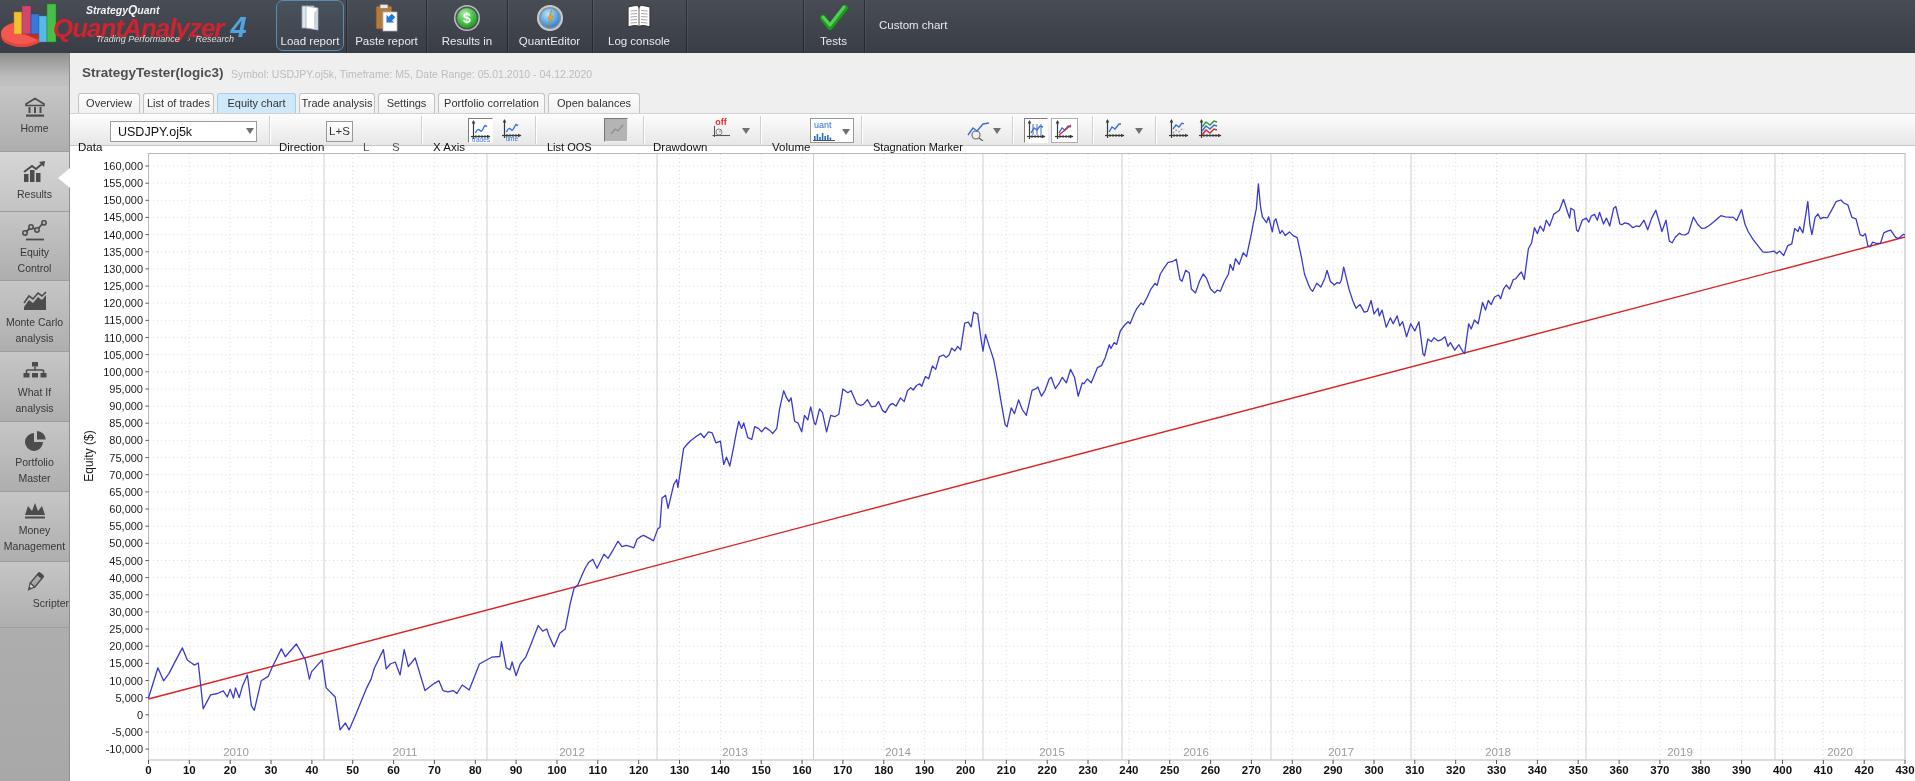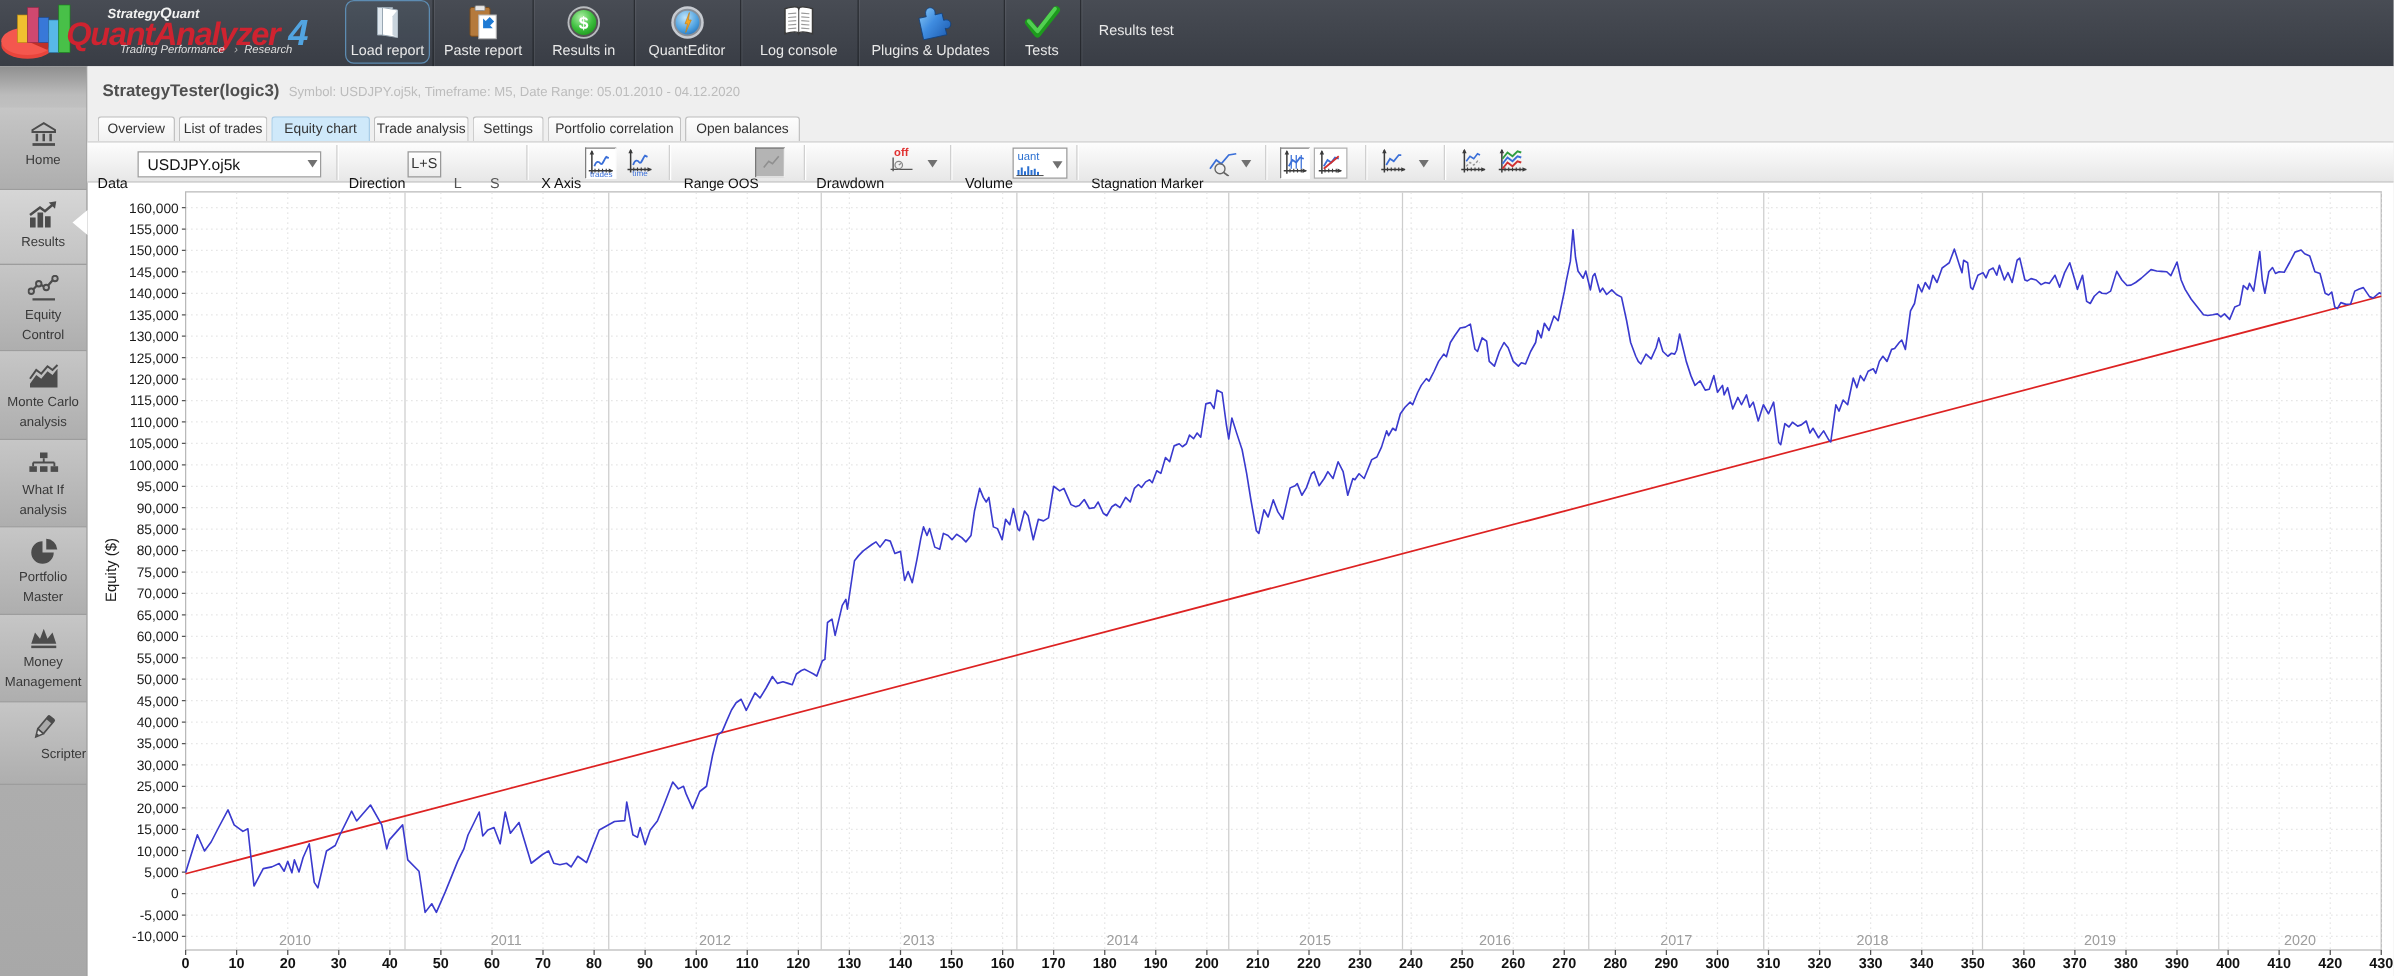--- a/index.html
+++ b/index.html
@@ -386,43 +386,30 @@
 <line x1="19" y1="7.5" x2="25.5" y2="8"></line>
             <line x1="19" y1="10.5" x2="25.5" y2="11"></line>
             <line x1="19" y1="13.5" x2="25.5" y2="14"></line>
             <line x1="19" y1="16.5" x2="25.5" y2="17"></line>
             <line x1="19" y1="19.5" x2="25.5" y2="20"></line>
 </g>
         </svg></span>
       <span class="lab">Log console</span>
     </div>
 <div class="tsep" style="left:686px"></div>
-<div class="tbtn" style="left:687px;width:115px;">
-      <span class="ico"><svg width="34" height="30" viewBox="0 0 34 30">
-<defs>
-            <linearGradient id="pz" x1="0" y1="0" x2="1" y2="1">
-<stop offset="0" stop-color="#8ecdf8"></stop>
-              <stop offset="0.45" stop-color="#3f8ce0"></stop>
-              <stop offset="1" stop-color="#1b58ac"></stop>
-            </linearGradient>
-          </defs>
-<path d="M8 11 L14.2 10.3 C12.8 4.5 16.5 2.8 18.5 3.2 C21 3.7 22.6 6 21.6 9.5 L27.5 8.8 L28.3 14.8 C33 13.8 34 17 33.8 18.6 C33.6 20.6 31.8 22.6 28.9 21.6 L29.7 27 L10 29.2 Z" fill="url(#pz)" stroke="#12427e" stroke-width="0.7" transform="rotate(-6 18 16) scale(0.96)"></path>
-</svg></span>
-      <span class="lab">Plugins &amp; Updates</span>
-    </div>
 <div class="tsep" style="left:803px"></div>
 <div class="tbtn" style="left:804px;width:59px;">
       <span class="ico"><svg width="32" height="30" viewBox="0 0 32 30">
 <path d="M5 15 L12 24 L27 5" fill="none" stroke="#1d9b1d" stroke-width="6" stroke-linecap="round" stroke-linejoin="round"></path>
 <path d="M5 14 L12 22 L26 4" fill="none" stroke="#52d052" stroke-width="3" stroke-linecap="round" stroke-linejoin="round"></path>
 </svg></span>
       <span class="lab">Tests</span>
     </div>
 <div class="tsep" style="left:864px"></div>
-<div style="position:absolute;left:879px;top:19px;font-size:11.5px;color:#e9e9e9;">Results test</div>
+<div style="position:absolute;left:879px;top:19px;font-size:11.5px;color:#e9e9e9;">Custom chart</div>
 </div>
 <div id="sidebar">
 <div style="position:absolute;left:0;top:0;width:69px;height:33px;background:linear-gradient(#8f8f8f,#bcbcbc 70%,#c0c0c0);"></div>
 <div class="sbi" style="top:33px;height:66px;padding-top:11px;">
       <svg class="sic" width="24" height="21" viewBox="0 0 24 21">
 <path d="M3 7 L12 1.5 L21 7 L21 8.5 L3 8.5 Z" fill="none" stroke="#4c4c4c" stroke-width="1.6"></path>
 <line x1="6.5" y1="10" x2="6.5" y2="16" stroke="#4c4c4c" stroke-width="2"></line>
 <line x1="12" y1="10" x2="12" y2="16" stroke="#4c4c4c" stroke-width="2"></line>
 <line x1="17.5" y1="10" x2="17.5" y2="16" stroke="#4c4c4c" stroke-width="2"></line>
 <rect x="3" y="17.5" width="18" height="2.2" fill="#4c4c4c"></rect>
@@ -536,21 +523,21 @@
           <line x1="6" y1="15" x2="6" y2="18" stroke="#3a3a3a" stroke-width="0.9"></line>
           <line x1="9" y1="15" x2="9" y2="18" stroke="#3a3a3a" stroke-width="0.9"></line>
           <line x1="12" y1="15" x2="12" y2="18" stroke="#3a3a3a" stroke-width="0.9"></line>
           <line x1="15" y1="15" x2="15" y2="18" stroke="#3a3a3a" stroke-width="0.9"></line>
           <path d="M3.5 0 L1.7 3.5 L5.3 3.5 Z" fill="#3a3a3a"></path>
           <path d="M20.5 16.5 L17 14.7 L17 18.3 Z" fill="#3a3a3a"></path>
           <path d="M5.5 13 C7 8.5 9 9 10.5 11 C12 12.5 13.5 7 15 5.5 L17 6.5" fill="none" stroke="#3a6fd8" stroke-width="1.4"></path>
           <text x="11" y="21.5" font-size="6.5" fill="#3a6fd8" text-anchor="middle" font-family="Liberation Sans">time</text>
         </svg></div>
 <div class="csep" style="left:465px"></div>
-<div class="clab" style="left:477px;font-size:11px;">Range OOS</div>
+<div class="clab" style="left:477px;font-size:11px;">List OOS</div>
 <div class="ibtn press" style="left:534px;width:24px;height:24px;padding:2px 2px;"><svg width="20" height="20" viewBox="0 0 20 20">
           <path d="M4 13 L8 8 L11 10 L16 4" fill="none" stroke="#8f8f8f" stroke-width="1.3"></path>
         </svg></div>
 <div class="csep" style="left:573px"></div>
 <div class="clab" style="left:583px">Drawdown</div>
 <div style="position:absolute;left:640px;top:3px;"><svg width="22" height="24" viewBox="0 0 22 24">
           <text x="11" y="8" font-size="9" font-weight="bold" fill="#e03030" text-anchor="middle" font-family="Liberation Sans">off</text>
           <line x1="4.5" y1="9" x2="4.5" y2="20" stroke="#555" stroke-width="1.1"></line>
           <line x1="2.5" y1="18.5" x2="20" y2="18.5" stroke="#555" stroke-width="1.1"></line>
           <circle cx="9" cy="15" r="3" fill="none" stroke="#888" stroke-width="1"></circle>

